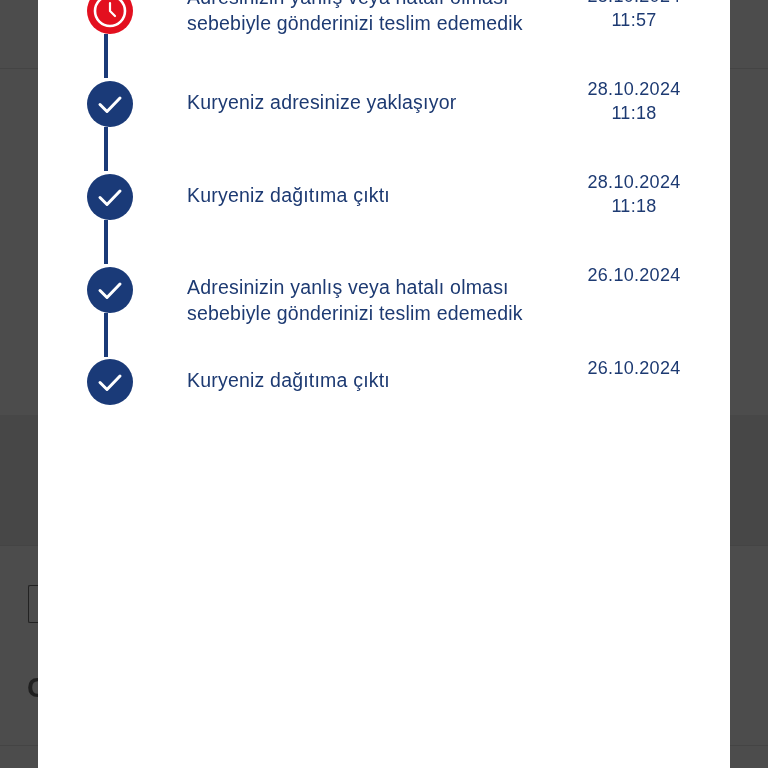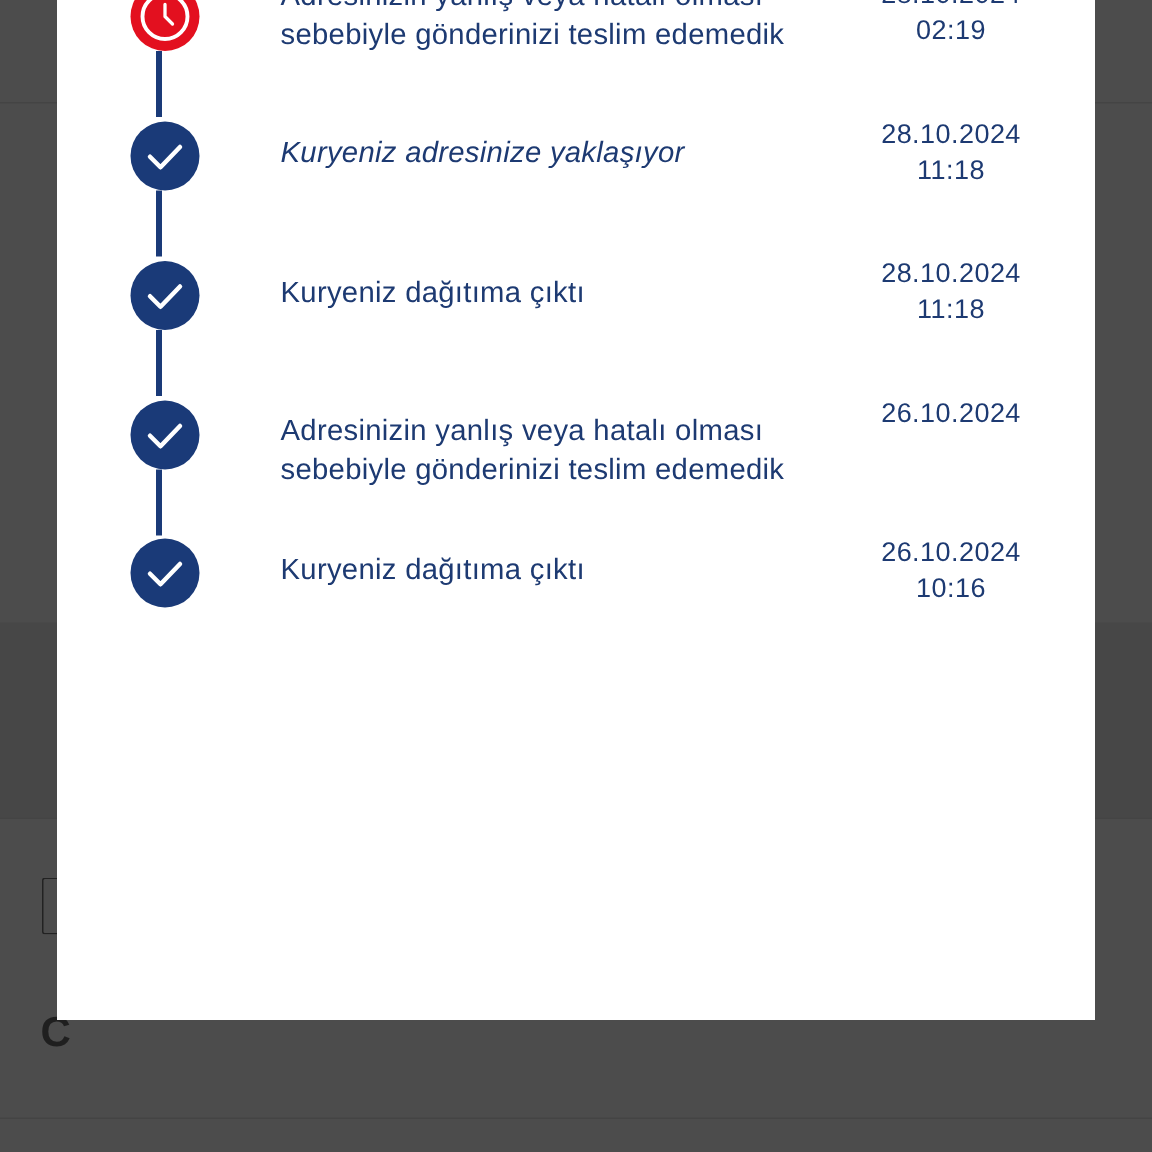--- a/index.html
+++ b/index.html
@@ -50,21 +50,21 @@
       font-size: 28px;
       font-weight: bold;
       color: #1f1f1f;
     }
     
     .modal {
       position: absolute;
       left: 38px;
       top: 0;
       width: 692px;
-      height: 680px;
+      height: 768px;
       background: #ffffff;
     }
     .timeline {
       position: absolute;
       left: 0;
       top: 0;
       width: 692px;
     }
     .row {
       position: absolute;
@@ -139,31 +139,31 @@
           <circle cx="23" cy="23" r="15" fill="none" stroke="#ffffff" stroke-width="2.6"></circle>
           <path d="M23 15 L23 23 L28 28" fill="none" stroke="#ffffff" stroke-width="2.2" stroke-linecap="round" stroke-linejoin="round"></path>
         </svg>
       </div>
       <div class="row-text" style="top:-2px;">
         <div>Adresinizin yanlış veya hatalı olması</div>
         <div>sebebiyle gönderinizi teslim edemedik</div>
       </div>
       <div class="row-date" style="top:-2px;">
         <span>28.10.2024</span>
-        <span>02:19</span>
+        <span>11:57</span>
       </div>
     </div>
 
     <div class="row" style="top:79px;">
       <div class="status-icon done" style="top:2px;">
         <svg width="46" height="46" viewBox="0 0 46 46">
           <path d="M13 23.5 L20 30.5 L33 17" fill="none" stroke="#ffffff" stroke-width="3" stroke-linecap="round" stroke-linejoin="round"></path>
         </svg>
       </div>
-      <div class="row-text" style="top:10px;font-style:italic;">
+      <div class="row-text" style="top:10px;">
         <div>Kuryeniz adresinize yaklaşıyor</div>
       </div>
       <div class="row-date" style="top:-2px;">
         <span>28.10.2024</span>
         <span>11:18</span>
       </div>
     </div>
 
     <div class="row" style="top:172px;">
       <div class="status-icon done" style="top:2px;">
@@ -199,18 +199,17 @@
       <div class="status-icon done" style="top:1px;">
         <svg width="46" height="46" viewBox="0 0 46 46">
           <path d="M13 23.5 L20 30.5 L33 17" fill="none" stroke="#ffffff" stroke-width="3" stroke-linecap="round" stroke-linejoin="round"></path>
         </svg>
       </div>
       <div class="row-text" style="top:9px;">
         <div>Kuryeniz dağıtıma çıktı</div>
       </div>
       <div class="row-date" style="top:-2px;">
         <span>26.10.2024</span>
-        <span>10:16</span>
       </div>
     </div>
 
   </div>
 </div>
 
 </body></html>

